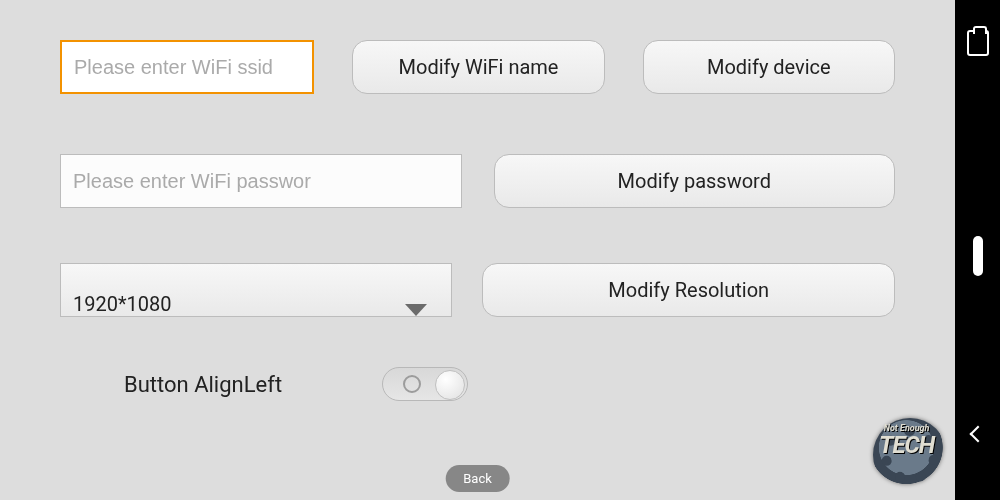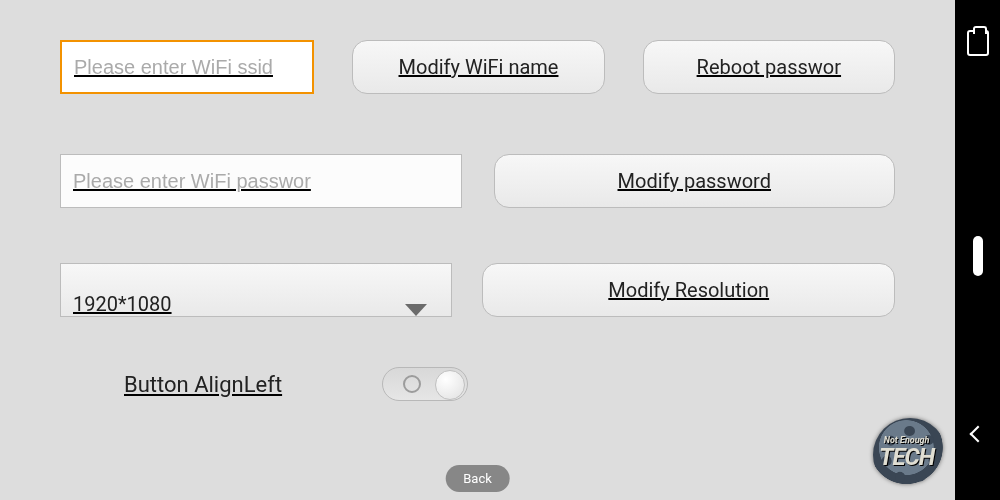--- a/index.html
+++ b/index.html
@@ -5,21 +5,20 @@
   * { box-sizing: border-box; margin: 0; padding: 0; }
   html, body { width: 1000px; height: 500px; overflow: hidden; font-family: Roboto, Arial, sans-serif; }
   body { display: flex; }
 
   .app {
     width: 955px;
     height: 500px;
     background: #dddddd;
     position: relative;
     padding: 40px 60px 0 60px;
-    text-decoration: underline;
   }
 
   .navbar {
     width: 45px;
     height: 500px;
     background: #000;
     position: relative;
     display: flex;
     flex-direction: column;
     align-items: center;
@@ -177,38 +176,38 @@
     filter: drop-shadow(0 0 2px rgba(0,0,0,.5));
   }
   .gear::before {
     content:"";
     position:absolute; inset:8px;
     border-radius:50%;
     border: 10px dotted #3a4654;
   }
   .badge-text {
     position: absolute;
-    top: 18px; left: 6px;
+    top: 6px; left: 6px;
     font-size: 9px; color:#e0ded2; font-weight:700; text-align:center; line-height:1;
     font-style: italic;
     text-shadow: 1px 1px 0 #000;
   }
   .badge-text .big { font-size: 24px; display:block; letter-spacing:-1px; }
 </style>
 </head>
 <body>
 
 <div class="app">
 
   <div class="row">
     <div class="cell input focused">
       <input type="text" placeholder="Please enter WiFi ssid" style="">
     </div>
     <div class="cell btn">Modify WiFi name</div>
-    <div class="cell btn">Reboot passwor</div>
+    <div class="cell btn">Modify device</div>
   </div>
 
   <div class="row tight">
     <div class="cell input">
       <input type="text" placeholder="Please enter WiFi passwor" style="">
     </div>
     <div class="cell btn">Modify password</div>
   </div>
 
   <div class="row3">

